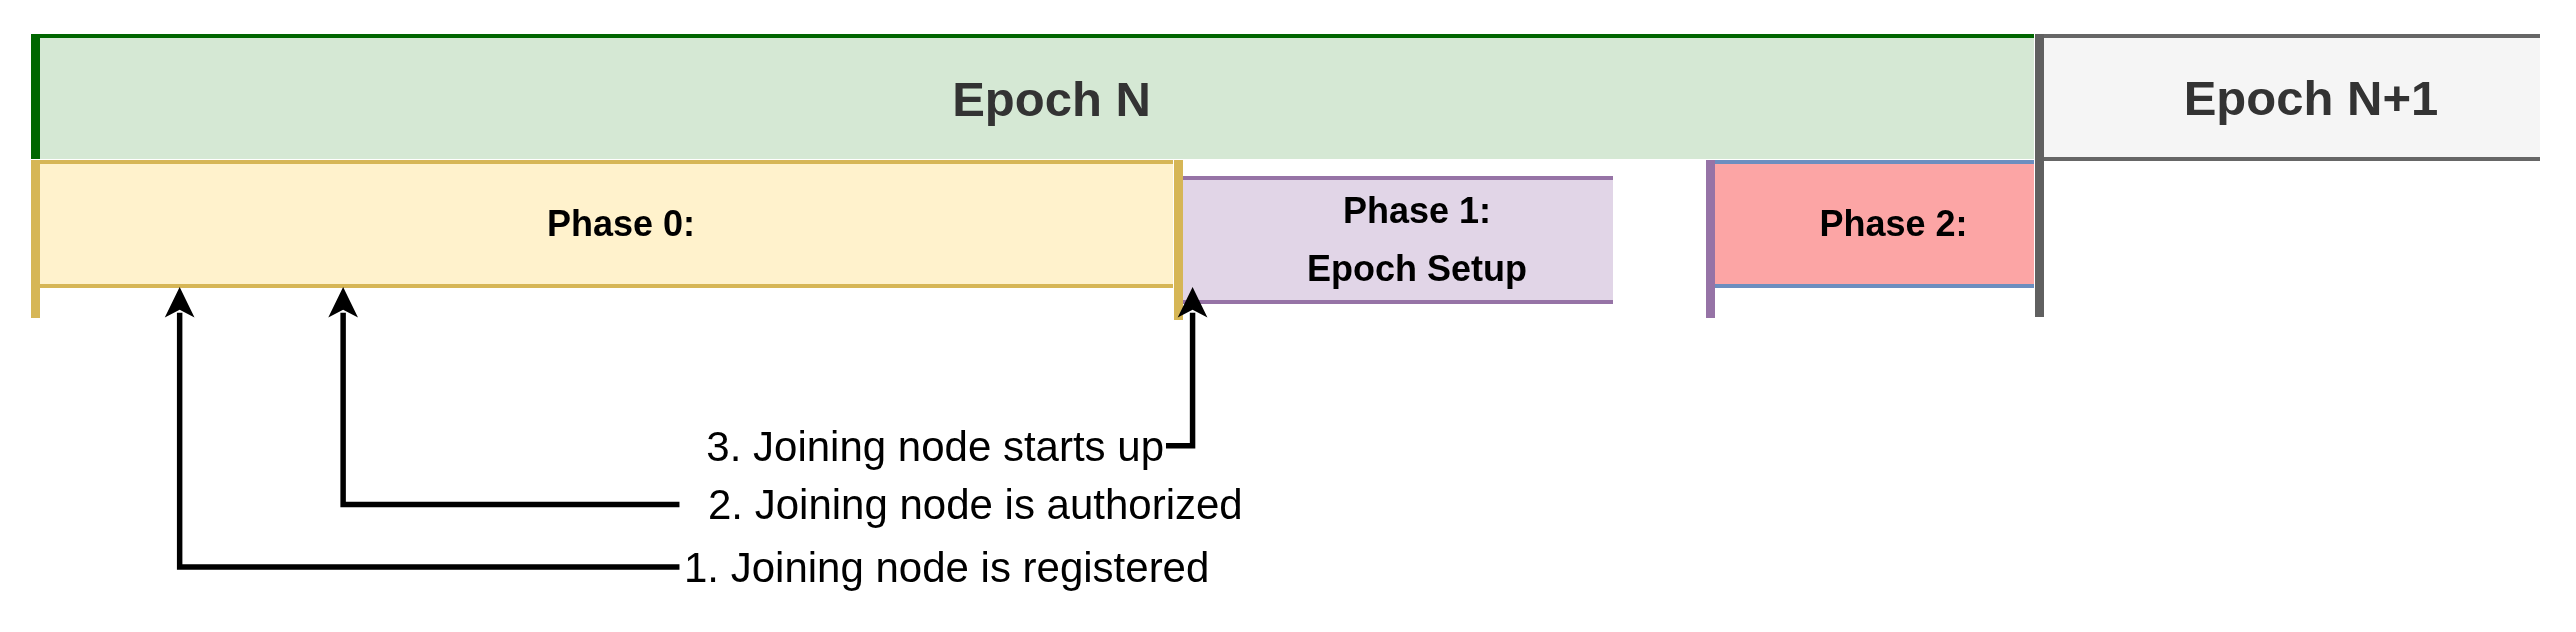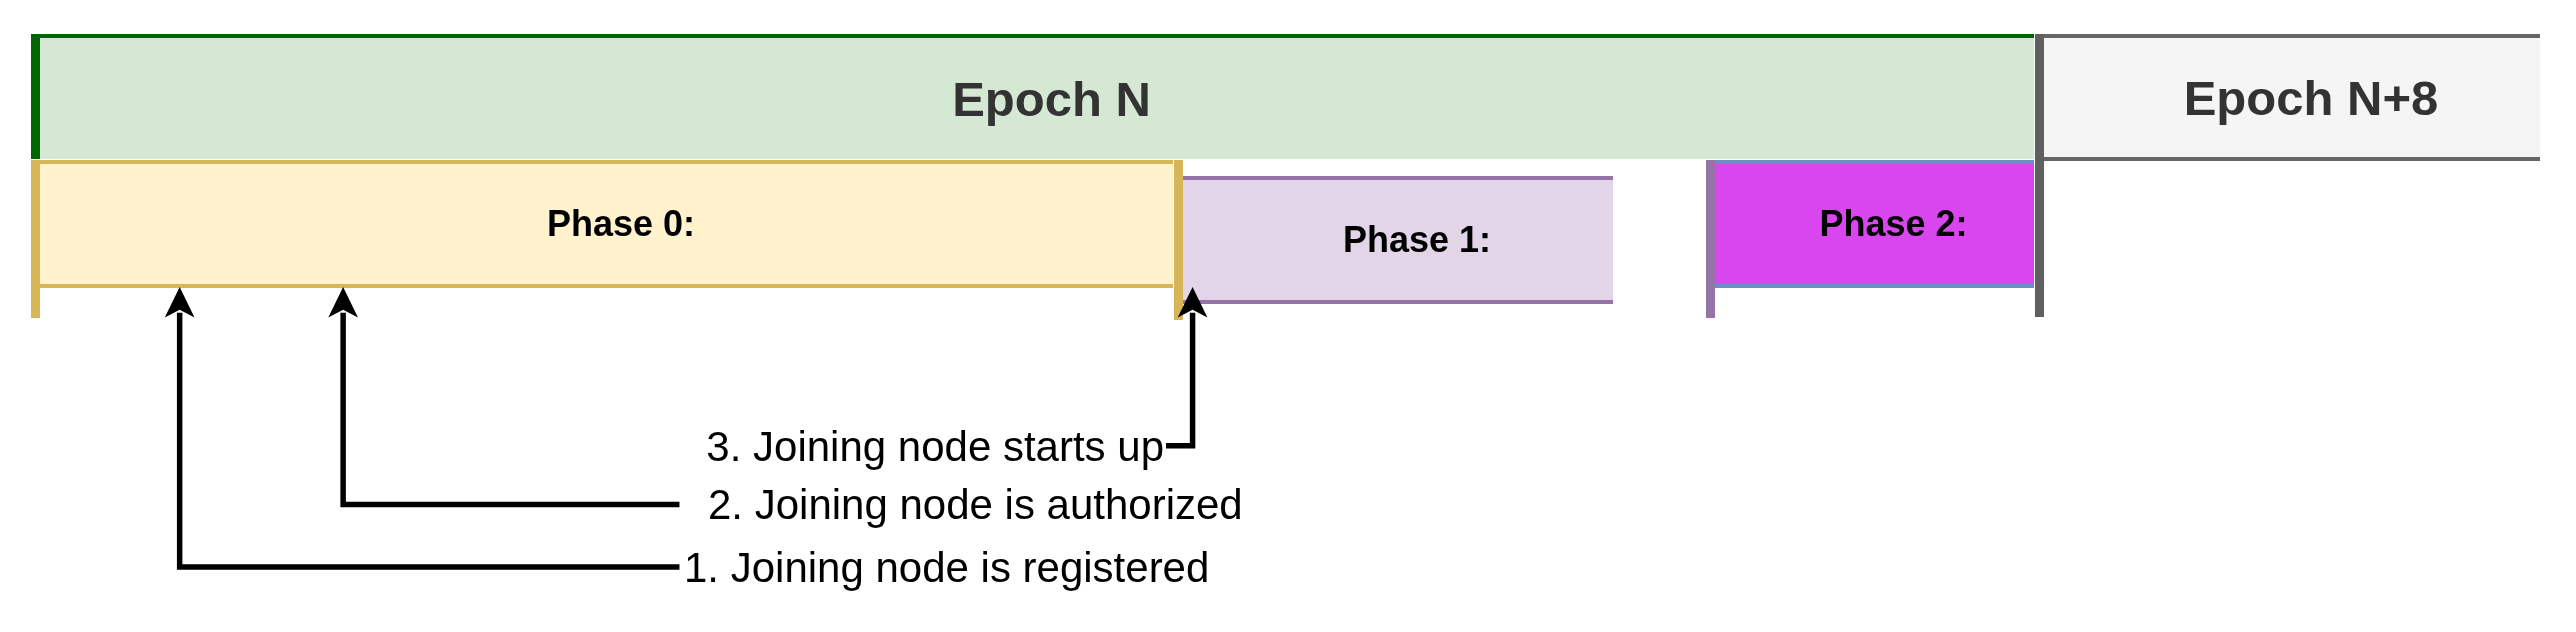--- a/index.html
+++ b/index.html
@@ -47,21 +47,21 @@
   }
   .phase-1-box {
     left: 1183px; top: 176px; width: 430px; height: 128px;
     background: #e1d5e7;
     border-top: 4.7px solid #9673a6;
     border-bottom: 4.7px solid #9673a6;
     gap: 14px;
   }
   .phase-2-box {
     left: 1715px; top: 160px; width: 319px; height: 128px;
-    background: #d946ef;
+    background: #fca5a5;
     border-top: 4.7px solid #6c8ebf;
     border-bottom: 4.7px solid #6c8ebf;
   }
   .phase-label {
     font-size: 36px;
     line-height: 44px;
     font-weight: bold;
     color: #000000;
     text-align: center;
     white-space: nowrap;
@@ -93,28 +93,29 @@
 </style>
 </head>
 <body>
 
 <div id="canvas">
 
   <div class="box epoch-n-bar">
     <div class="epoch-label">Epoch N</div>
   </div>
   <div class="box epoch-n1-bar">
-    <div class="epoch-label">Epoch N+8</div>
+    <div class="epoch-label">Epoch N+1</div>
   </div>
 
   <div class="box phase-0-box">
     <div class="phase-label">Phase 0:</div>
   </div>
   <div class="box phase-1-box">
     <div class="phase-label">Phase 1:</div>
+    <div class="phase-label">Epoch Setup</div>
   </div>
   <div class="box phase-2-box">
     <div class="phase-label">Phase 2:</div>
   </div>
 
   <div class="marker marker-epoch-n"></div>
   <div class="marker marker-phase-0"></div>
   <div class="marker marker-phase-1"></div>
   <div class="marker marker-phase-2"></div>
   <div class="marker marker-epoch-n1"></div>

